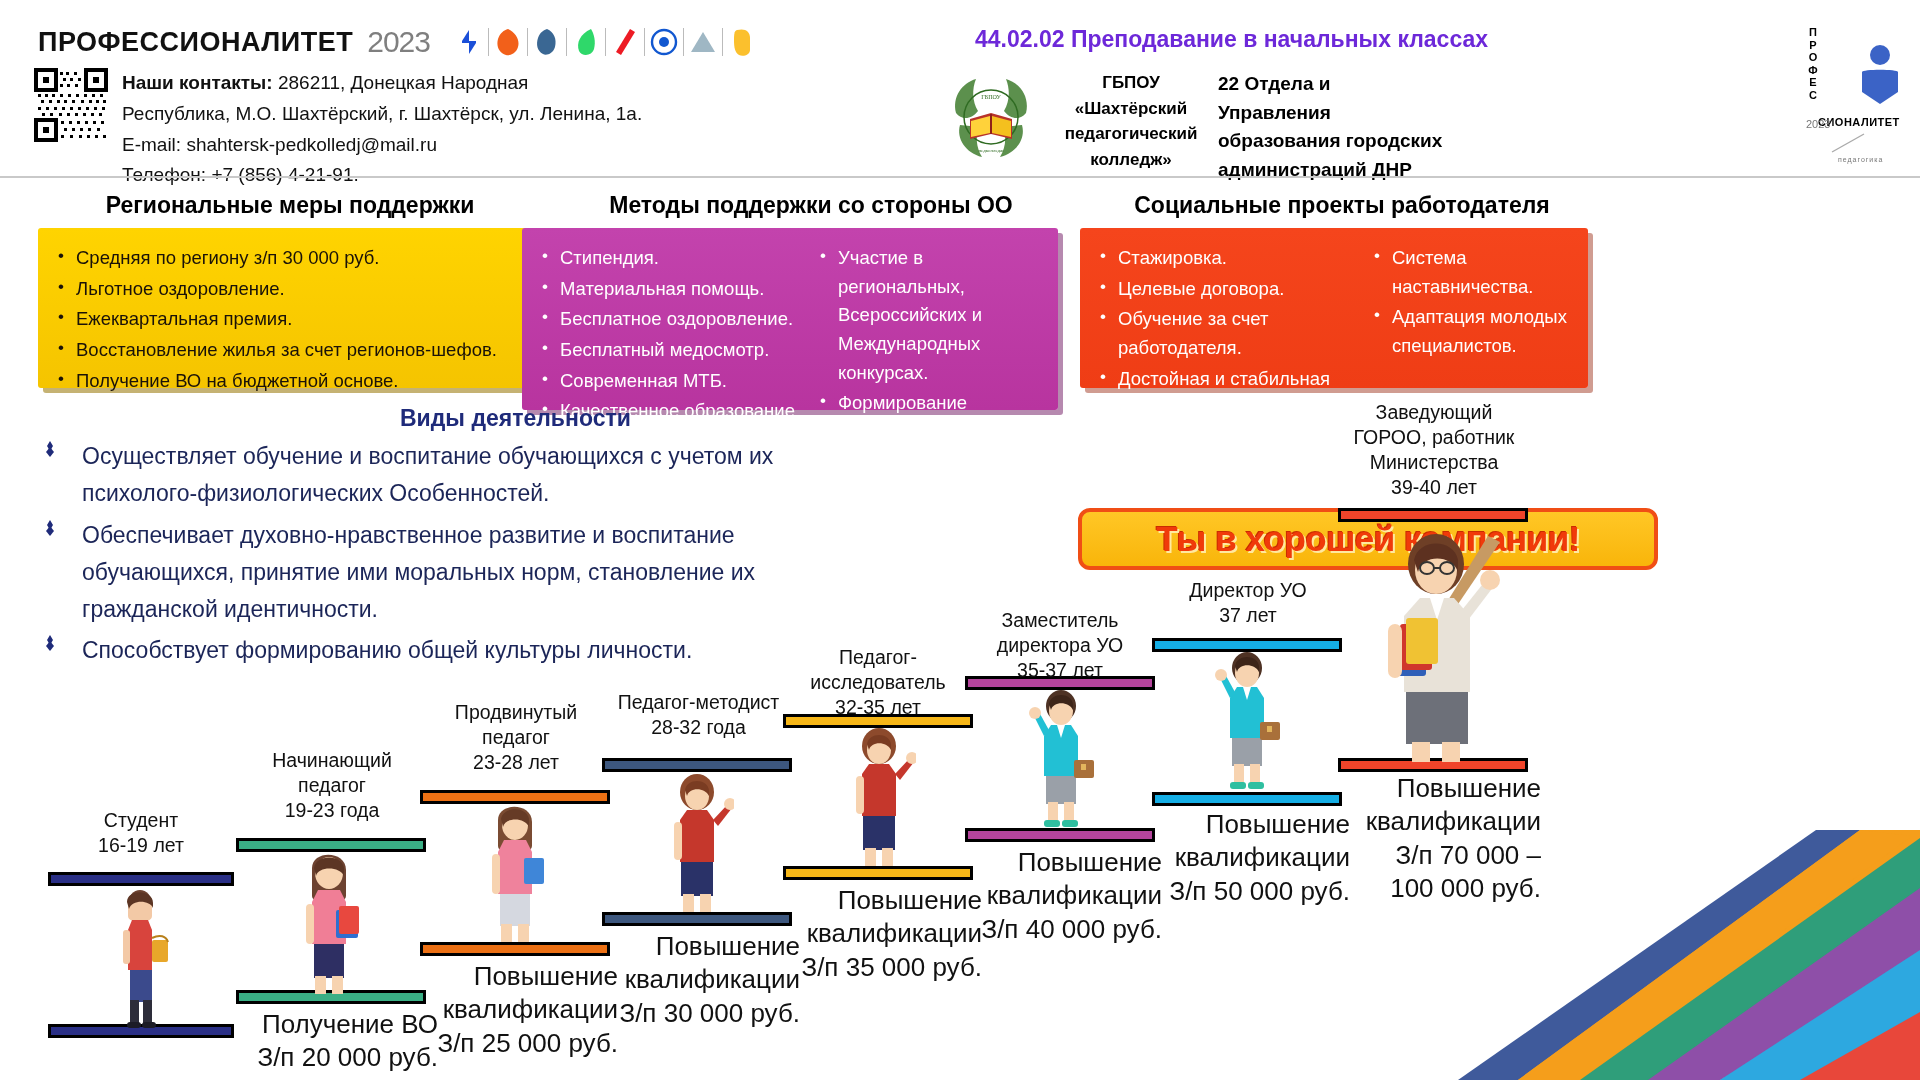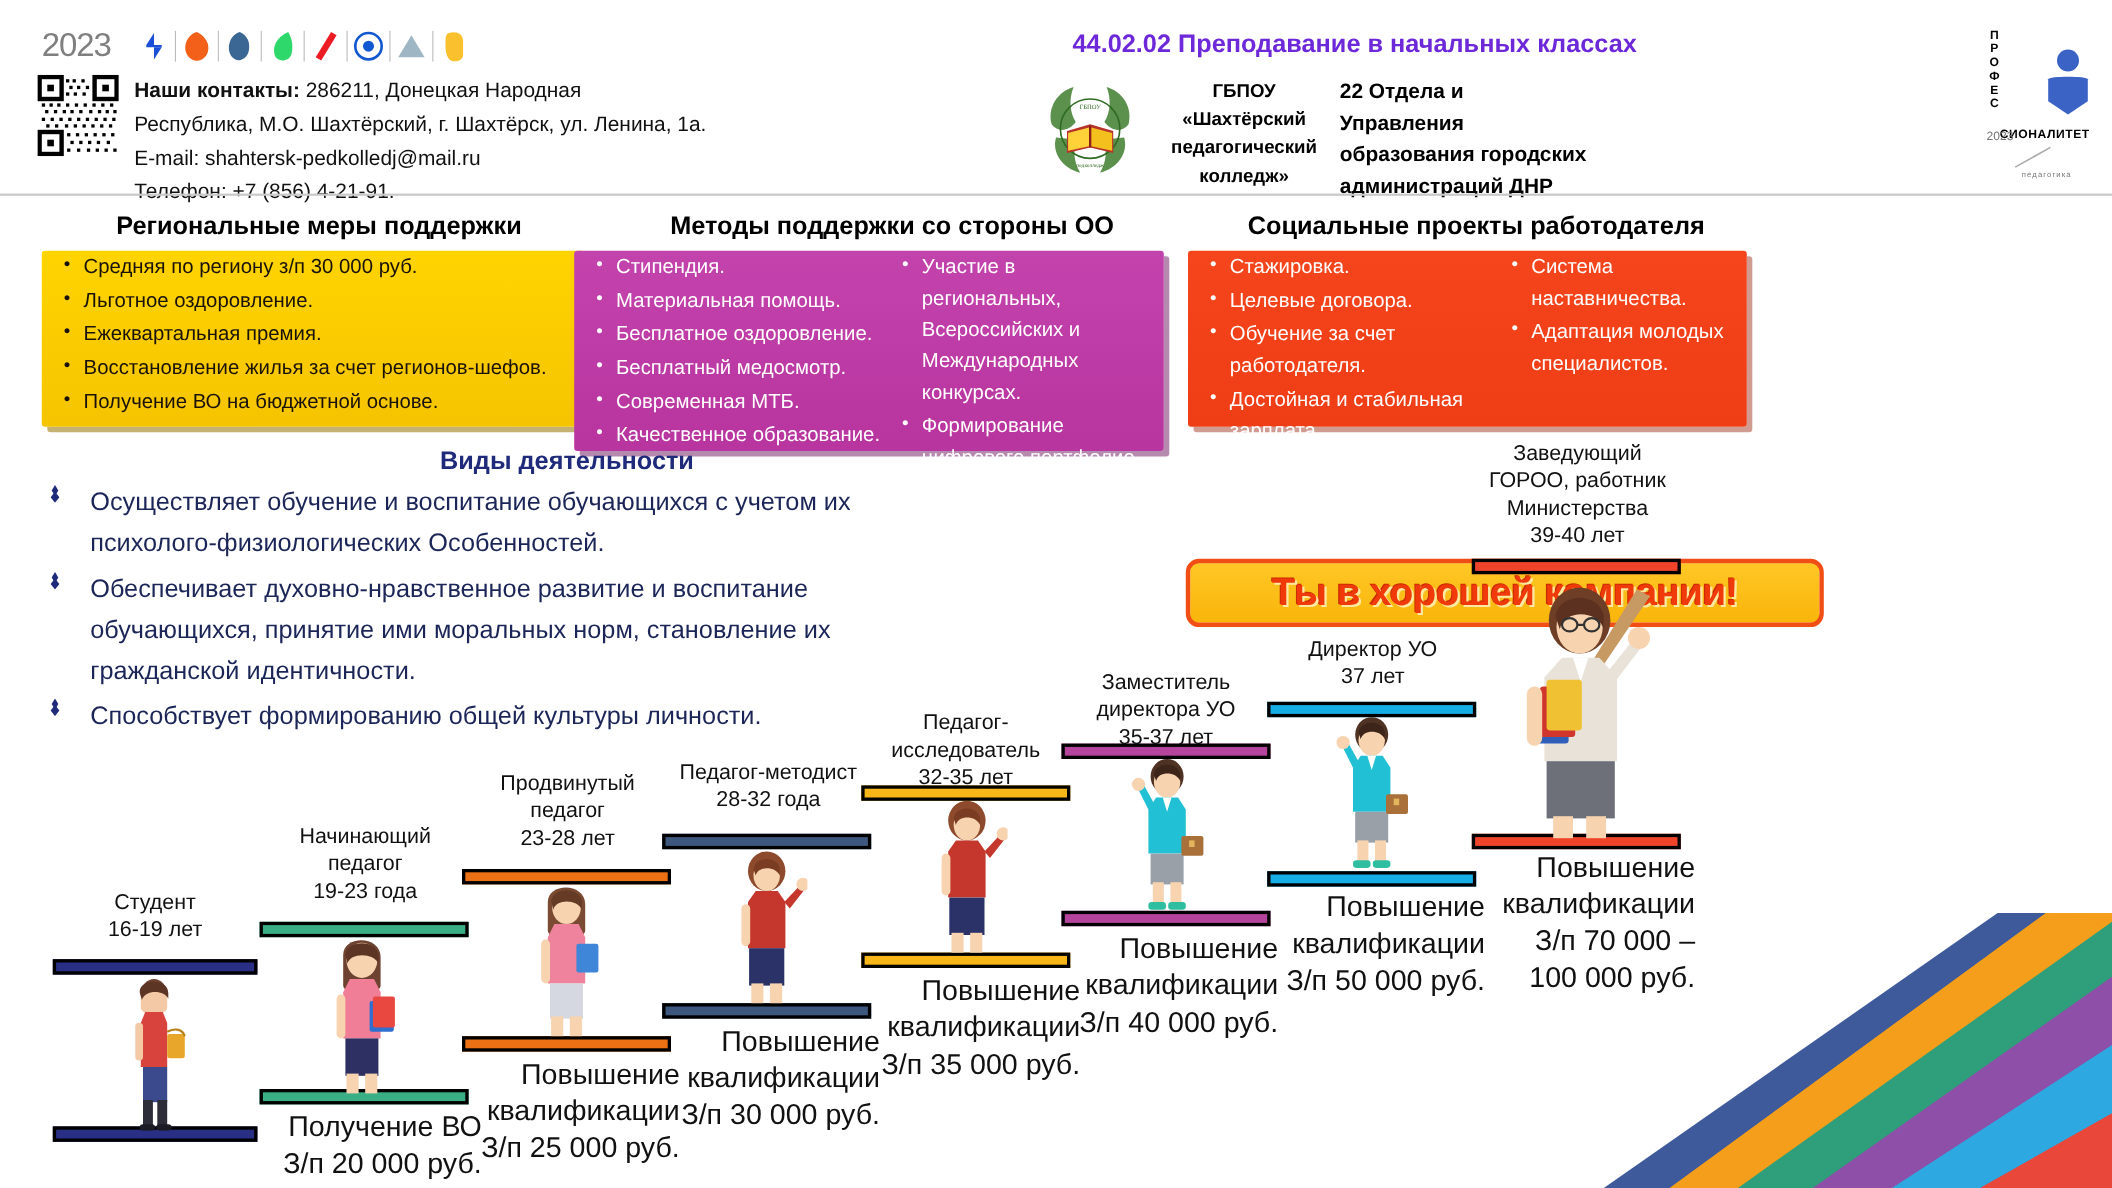--- a/index.html
+++ b/index.html
@@ -64,21 +64,21 @@
   .prof-vert .yr { position: absolute; left: 6px; top: 98px; font-size: 11px; color: #777; }
   .prof-vert .slash { position: absolute; left: 30px; top: 112px; width: 38px; height: 22px; }
 
   .hrule { position: absolute; left: 0; top: 176px; width: 1920px; height: 2px; background: #c9c9c9; }
 
   
   .panel-head {
     position: absolute; font-size: 23px; font-weight: bold; text-align: center; color: #000;
   }
   .panel {
-    position: absolute; border-radius: 3px; padding: 0 14px 10px 14px;
+    position: absolute; border-radius: 3px; padding: 16px 14px 10px 14px;
     display: flex; gap: 6px;
   }
   .panel.yellow { background: linear-gradient(#ffd400,#f5c400); box-shadow: 5px 5px 0 rgba(150,115,0,.55); }
   .panel.purple { background: linear-gradient(#c champion); }
   .panel.purple { background: linear-gradient(#c343ad,#b8349f); box-shadow: 5px 5px 0 rgba(110,20,95,.5); }
   .panel.red    { background: linear-gradient(#f5451c,#ef3d15); box-shadow: 5px 5px 0 rgba(150,35,10,.45); }
 
   .panel ul { list-style: none; }
   .panel li {
     position: relative; padding-left: 24px; font-size: 18.5px; line-height: 1.55; margin-bottom: 2px;
@@ -128,20 +128,21 @@
 
   
   .stripes { position: absolute; right: 0; bottom: 0; width: 720px; height: 250px; overflow: hidden; }
 </style>
 </head>
 <body>
 
 <div class="page">
 
   <div class="brand-row">
+    <div class="brand-word">ПРОФЕССИОНАЛИТЕТ</div>
     <div class="brand-year">2023</div>
     <div class="logo-strip">
       <div class="logo-cell">
         <svg width="26" height="28" viewBox="0 0 26 28">
             <path d="M13 2 L6 13 L13 13 L13 2 Z" fill="#1b4fd8"></path>
             <path d="M13 26 L20 15 L13 15 L13 26 Z" fill="#1b4fd8"></path>
             <path d="M13 13 L20 13 L20 15 L13 15 Z" fill="#1b4fd8"></path>
             <path d="M6 13 L6 15 L13 15 L13 13 Z" fill="#1b4fd8"></path>
           </svg>
       </div>

